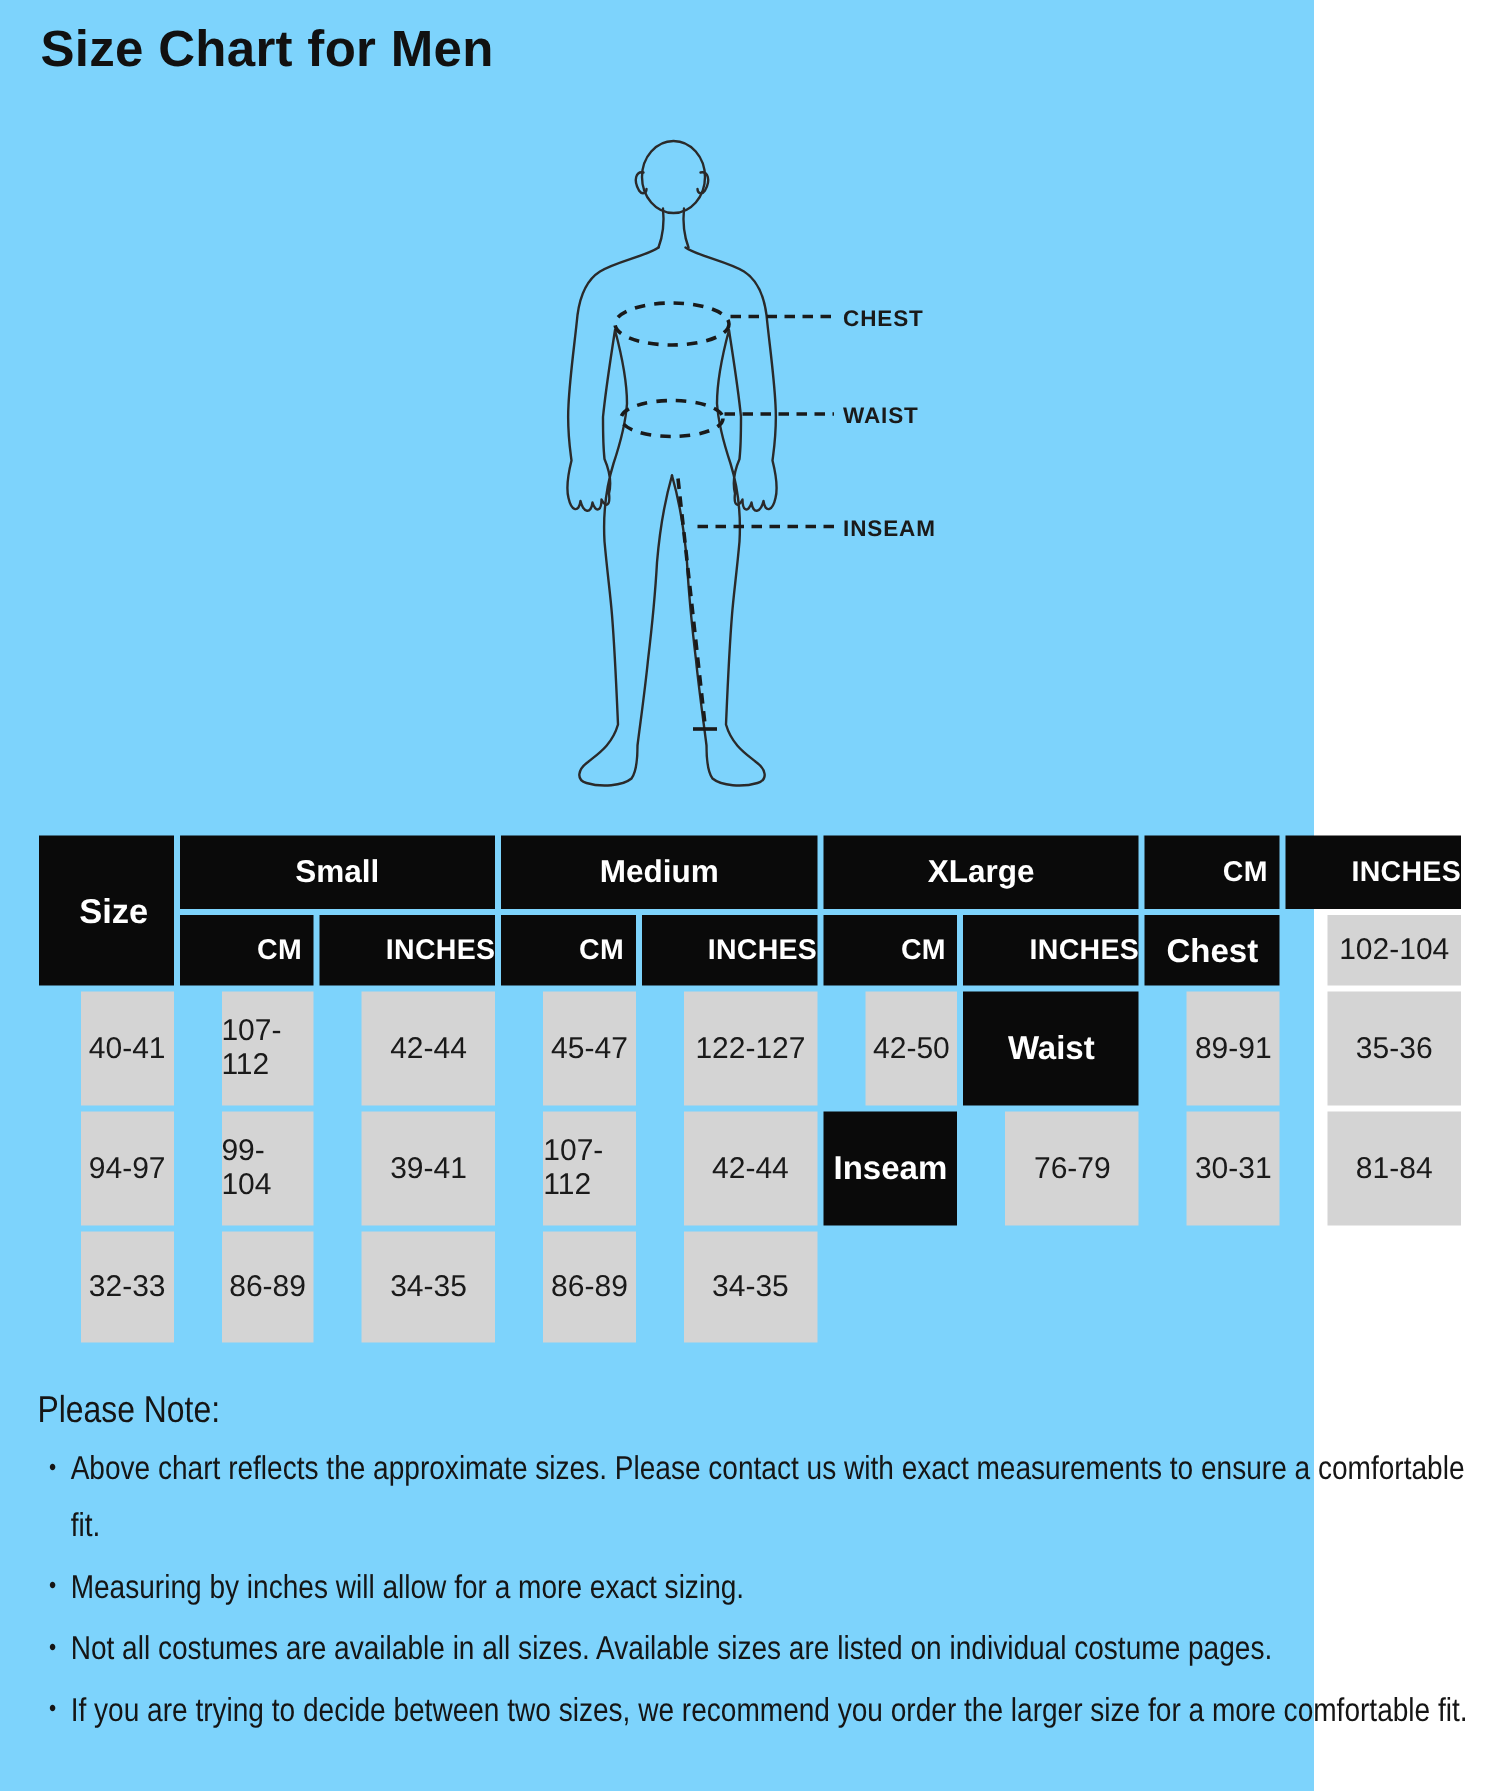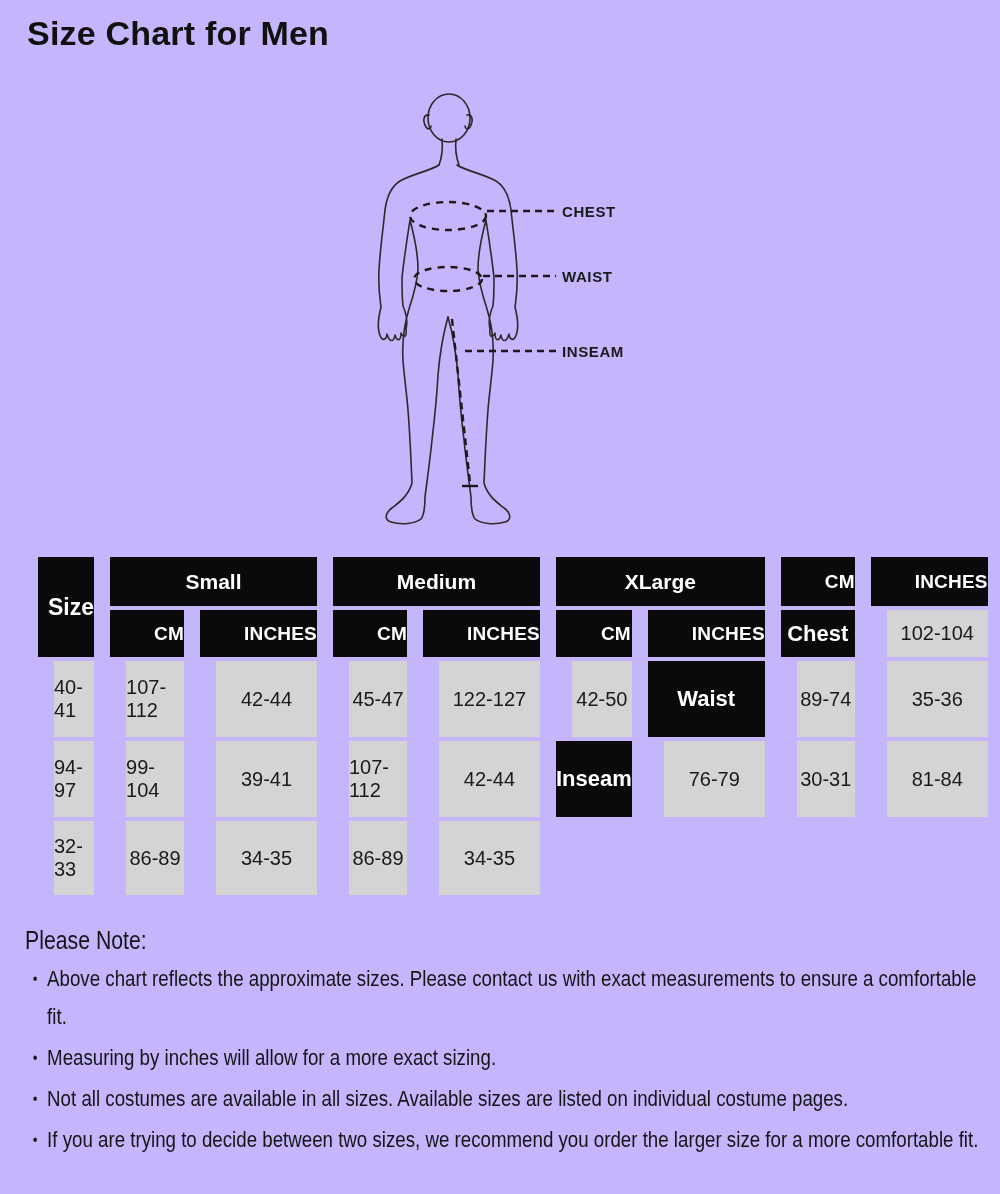--- a/index.html
+++ b/index.html
@@ -1,30 +1,30 @@
 <!DOCTYPE html>
 <html><head>
 <meta charset="utf-8">
 <style>
   * { margin: 0; padding: 0; box-sizing: border-box; }
   html, body { width: 1000px; height: 1194px; background: #ffffff; overflow: hidden;
     font-family: "Liberation Sans", "DejaVu Sans", sans-serif; color: #1a1a1a; }
-  .page { position: relative; width: 1000px; height: 1194px; background: #c4b5fd; }
+  .page { position: relative; width: 876px; height: 1194px; background: #7dd3fc; }
 
   .title { position: absolute; left: 27px; top: 14px; font-size: 34px; font-weight: bold;
     letter-spacing: 0.2px; color: #111; }
 
   .figure-wrap { position: absolute; left: 350px; top: 85px; width: 330px; height: 450px; }
 
   
   .size-table { position: absolute; left: 26px; top: 557px; width: 948px;
     display: grid; grid-template-columns: repeat(9, 1fr);
     grid-template-rows: 49px 47px 76px 76px 74px; gap: 4px; }
   .size-table > div { display: flex; align-items: center; justify-content: center; }
-  .hdr { background: #0a0a0a; color: #ffffff; font-weight: bold; margin-left: 12px; }
+  .hdr { background: #0a0a0a; color: #ffffff; font-weight: bold; }
   .cell { background: #d4d4d4; color: #1a1a1a; font-size: 20px; margin-left: 28px; }
   .corner { grid-row: 1 / 3; grid-column: 1; font-size: 23px; padding-left: 10px; }
   .group { grid-column: span 2; font-size: 21px; }
   .unit { font-size: 19px; letter-spacing: 0.2px; padding-left: 44px; }
   .rowlabel { font-size: 22px; }
 
   
   .notes { position: absolute; left: 25px; top: 925px; width: 1126px;
     transform: scaleX(0.85); transform-origin: 0 0; color: #151515; }
   .notes-heading { font-size: 25px; line-height: 30px; margin-bottom: 5px; }
@@ -119,21 +119,21 @@
     <div class="hdr rowlabel">Chest</div>
     <div class="cell">102-104</div>
     <div class="cell">40-41</div>
     <div class="cell">107-112</div>
     <div class="cell">42-44</div>
     <div class="cell">45-47</div>
     <div class="cell">122-127</div>
     <div class="cell">42-50</div>
 
     <div class="hdr rowlabel">Waist</div>
-    <div class="cell">89-74</div>
+    <div class="cell">89-91</div>
     <div class="cell">35-36</div>
     <div class="cell">94-97</div>
     <div class="cell">99-104</div>
     <div class="cell">39-41</div>
     <div class="cell">107-112</div>
     <div class="cell">42-44</div>
 
     <div class="hdr rowlabel">Inseam</div>
     <div class="cell">76-79</div>
     <div class="cell">30-31</div>

